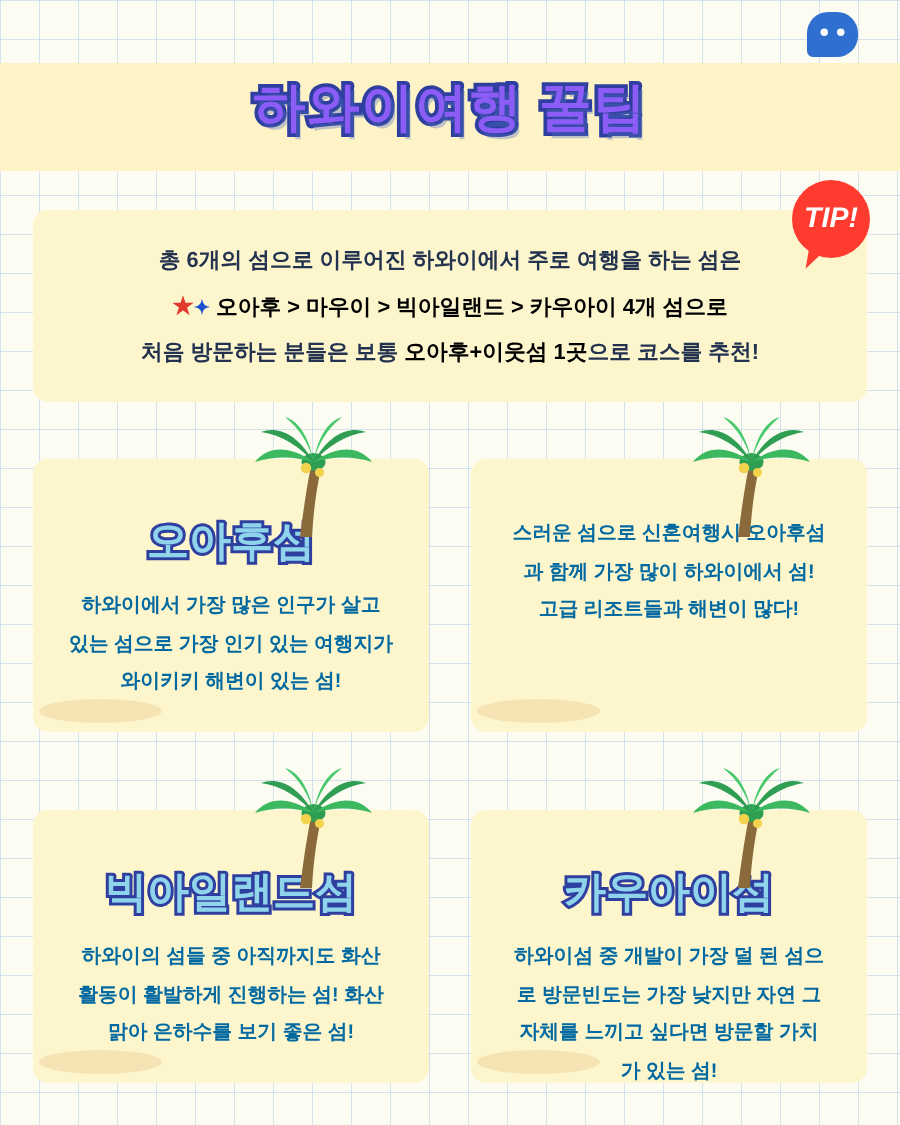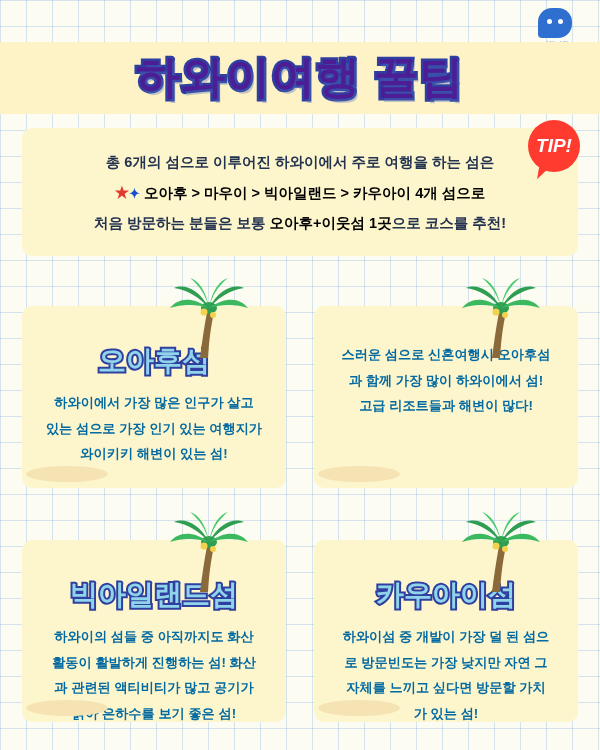--- a/index.html
+++ b/index.html
@@ -65,24 +65,24 @@
     width: 100%;
     height: 72px;
     background: #fdf3c7;
   }
   .title {
     position: absolute;
     top: 48px;
     left: 0;
     width: 100%;
     text-align: center;
-    font-size: 44px;
+    font-size: 35px;
     font-weight: bold;
     letter-spacing: 1px;
-    color: #4c1d95;
+    color: #8b5cf6;
     -webkit-text-stroke: 5px #2f3fa0;
     paint-order: stroke fill;
     text-shadow: 3px 4px 0 rgba(80,110,190,0.35);
   }
 
   
   .tip-badge {
     position: absolute;
     top: 120px;
     right: 20px;
@@ -103,21 +103,21 @@
     position: absolute;
     bottom: -8px; left: 10px;
     border-left: 9px solid #ff3b30;
     border-bottom: 12px solid transparent;
     transform: rotate(10deg);
   }
 
   
   .intro {
     position: absolute;
-    top: 128px;
+    top: 140px;
     left: 22px;
     width: 556px;
     padding: 20px 14px 18px;
     background: #fdf6cd;
     border-radius: 10px;
     text-align: center;
     line-height: 2.0;
     font-size: 14.5px;
     color: #23324f;
     font-weight: bold;
@@ -257,21 +257,20 @@
     <path d="M47 30 C44 12 36 2 28 0 C38 8 44 18 47 30Z" fill="#49c96c"></path>
     <path d="M47 30 C50 12 58 2 66 0 C56 8 50 18 47 30Z" fill="#49c96c"></path>
     <circle cx="42" cy="34" r="3.5" fill="#f3d24e"></circle>
     <circle cx="51" cy="37" r="3" fill="#f3d24e"></circle>
   </svg>
   <div class="sand"></div>
   <div class="card-title">빅아일랜드섬</div>
   <div class="card-body">
     <div>하와이의 섬들 중 아직까지도 화산</div>
     <div>활동이 활발하게 진행하는 섬! 화산</div>
-    <div>과 관련된 액티비티가 많고 공기가</div>
     <div>맑아 은하수를 보기 좋은 섬!</div>
   </div>
 </div>
 
 <div class="card c4">
   <svg class="palm" viewBox="0 0 90 96">
     <path d="M45 34 C42 50 40 64 38 80 L46 80 C47 62 49 48 52 34 Z" fill="#8a6a3a"></path>
     <ellipse cx="47" cy="30" rx="8" ry="6" fill="#2f9e52"></ellipse>
     <path d="M47 30 C30 18 16 20 8 30 C20 26 34 26 47 30Z" fill="#3cb85f"></path>
     <path d="M47 30 C64 18 78 20 86 30 C74 26 60 26 47 30Z" fill="#3cb85f"></path>

